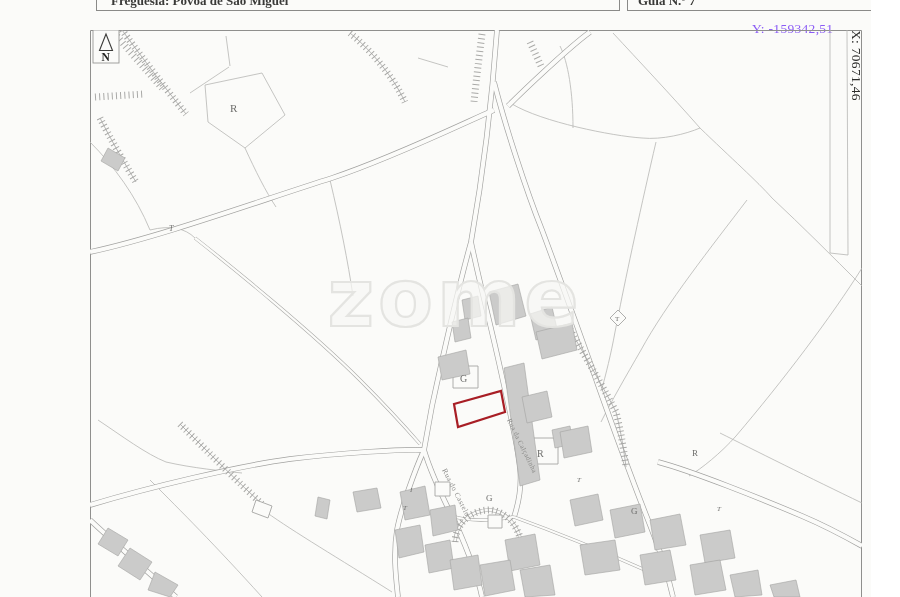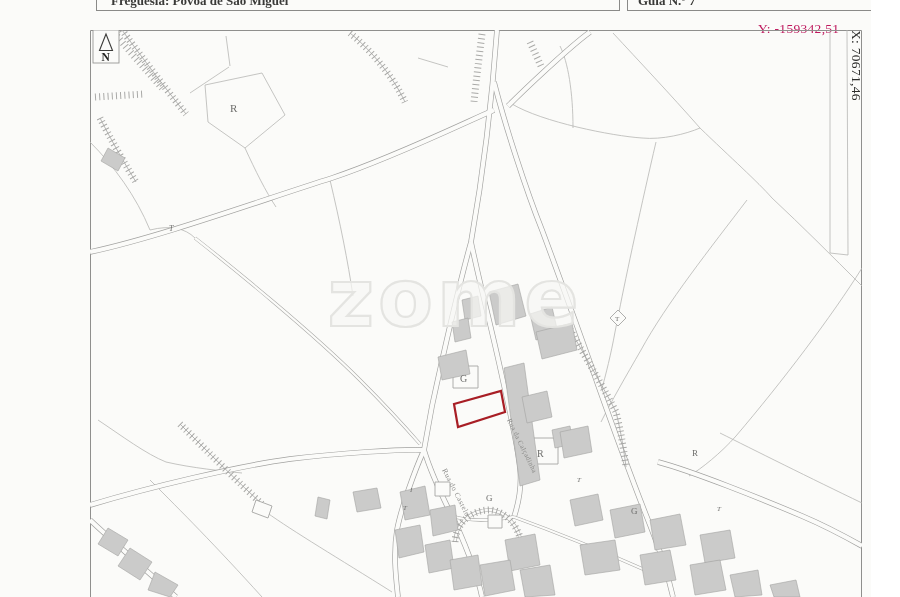--- a/index.html
+++ b/index.html
@@ -11,21 +11,21 @@
   .hbox{
     position:absolute; top:-20px; height:31px;
     border:1px solid #8a8a88; background:#fbfbf9; box-sizing:border-box;
   }
   .hbox .htext{
     position:absolute; left:14px; bottom:1px;
     font-weight:bold; font-size:13px; color:#3a3a38; white-space:nowrap;
   }
   .coord-y{
     position:absolute; left:752px; top:21px;
-    font-size:13.5px; color:#be185d; letter-spacing:.3px; white-space:nowrap;margin-left:6px;
+    font-size:13.5px; color:#8b5cf6; letter-spacing:.3px; white-space:nowrap;
   }
   .coord-x{
     position:absolute; left:848px; top:30px;
     writing-mode:vertical-lr; font-size:13.5px; color:#2c2c2a; letter-spacing:.3px;
   }
   svg text{ font-family:"Liberation Serif", serif; }
   .wm{ font-family:"DejaVu Sans", sans-serif; }
 </style>
 </head>
 <body>

